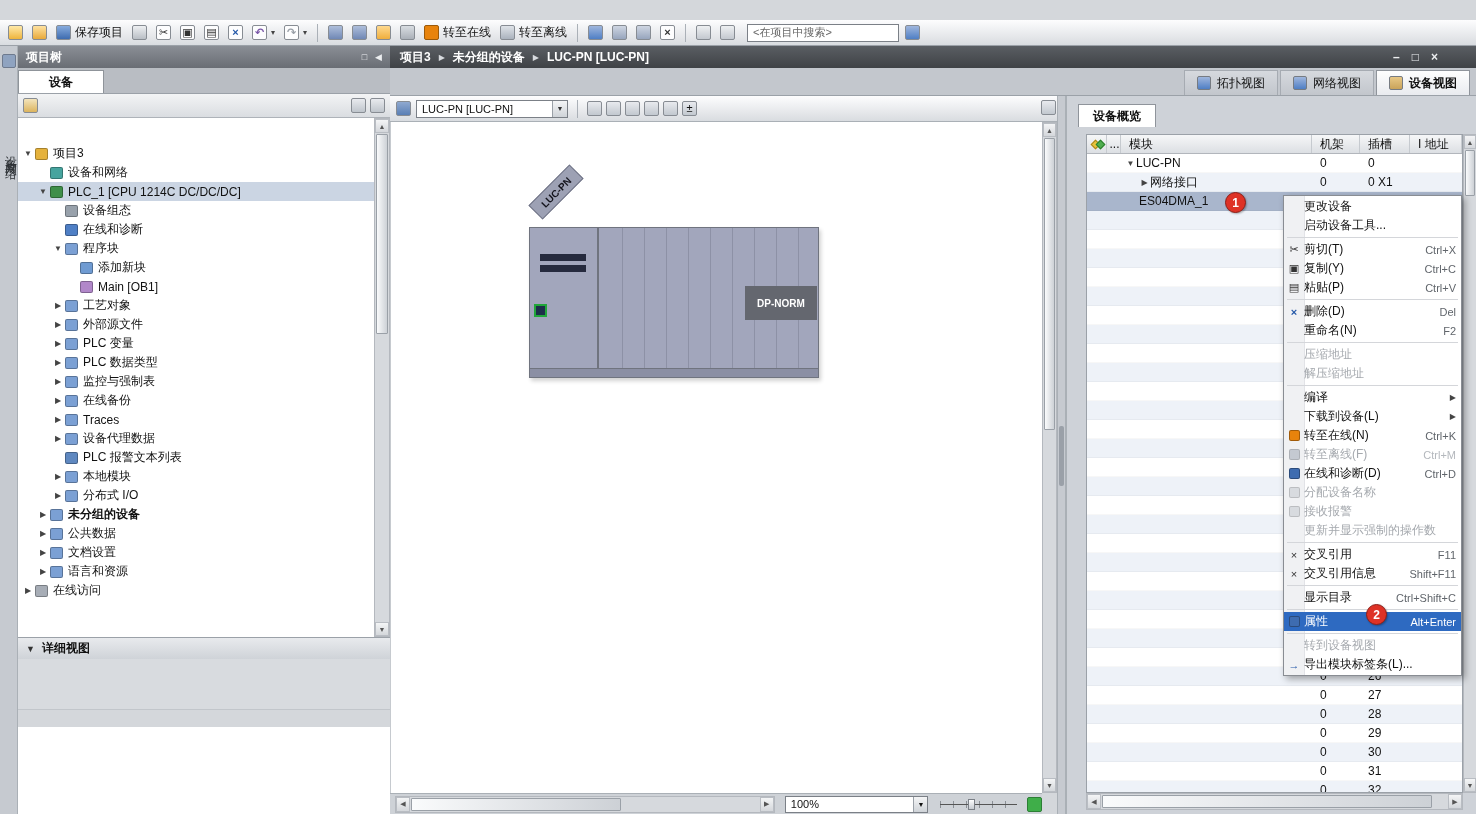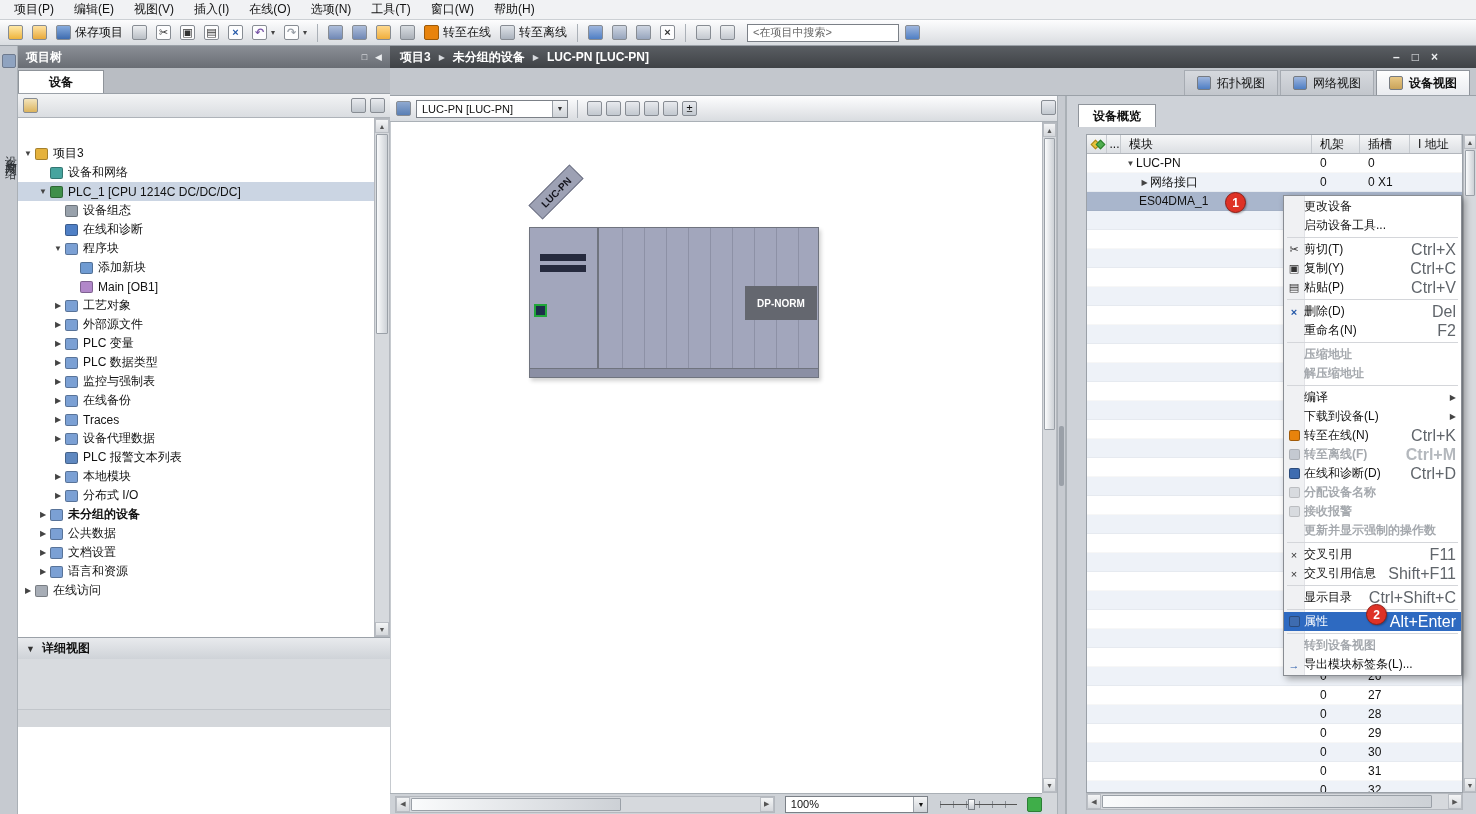--- a/index.html
+++ b/index.html
@@ -156,51 +156,40 @@
 .cm-item{height:19px;display:flex;align-items:center;padding-right:5px;position:relative;}
 .cm-ic{width:20px;flex:none;display:flex;align-items:center;justify-content:center;font-size:11px;color:#333;}
 .cm-tile{width:11px;height:11px;border-radius:2px;border:1px solid rgba(0,0,0,.3);padding:0;}
 .cm-ic.cm-tile{margin:0 4px 0 5px;}
 .mc-go-online{background:var(--online-orange)}
 .mc-go-offline{background:#9aa2b0}
 .mc-diagnostics,.mc-properties{background:#3e6cb0}
 .mc-assign-name,.mc-alarms{background:#c2c7cd}
 .mg-delete,.mg-export{color:#2458a8;font-weight:bold;}
 .cm-lb{flex:1;white-space:nowrap;overflow:hidden;}
-.cm-sc{font-size:16px;color:#60656b;margin-left:6px;}
+.cm-sc{font-size:11px;color:#60656b;margin-left:6px;}
 .cm-sub{font-size:8px;color:#444;margin-left:4px;}
 .cm-sep{height:5px;position:relative;}
 .cm-sep::after{content:'';position:absolute;left:3px;right:3px;top:2px;border-top:1px solid #d4d6da;}
 .cm-item.hl{background:var(--accent);color:#fff;}
 .cm-item.hl .cm-sc,.cm-item.hl .cm-ic{color:#fff;}
-.cm-item.dis{color:#a5a9ae;font-weight:bold;}
+.cm-item.dis{color:#a5a9ae;}
 .cm-item.dis .cm-sc{color:#b4b8bd;}
 .cm-item.dis .cm-tile{opacity:.5;}
 
 
 .badge{position:absolute;width:21px;height:21px;border-radius:50%;background:var(--badge-red);border:1px solid #8e1f18;color:#fff;font-weight:bold;display:flex;align-items:center;justify-content:center;z-index:100;box-shadow:1px 1px 2px rgba(0,0,0,.3);}
 #badge1{left:1225px;top:192px;}
 #badge2{left:1366px;top:604px;}
 </style>
 </head>
 <body>
 
 <div id="app">
 
-  <div id="menubar">
-      <div class="mb-item">项目(P)</div>
-      <div class="mb-item">编辑(E)</div>
-      <div class="mb-item">视图(V)</div>
-      <div class="mb-item">插入(I)</div>
-      <div class="mb-item">在线(O)</div>
-      <div class="mb-item">选项(N)</div>
-      <div class="mb-item">工具(T)</div>
-      <div class="mb-item">窗口(W)</div>
-      <div class="mb-item">帮助(H)</div>
-    </div>
   <div id="toolbar">
       <div class="tbtn">
         <span class="tb-tile tc-new-project"></span>
       </div>
       <div class="tbtn">
         <span class="tb-tile tc-open-project"></span>
       </div>
       <div class="tbtn">
         <span class="tb-tile tc-save-project"></span>
         <span class="tb-label">保存项目</span>

